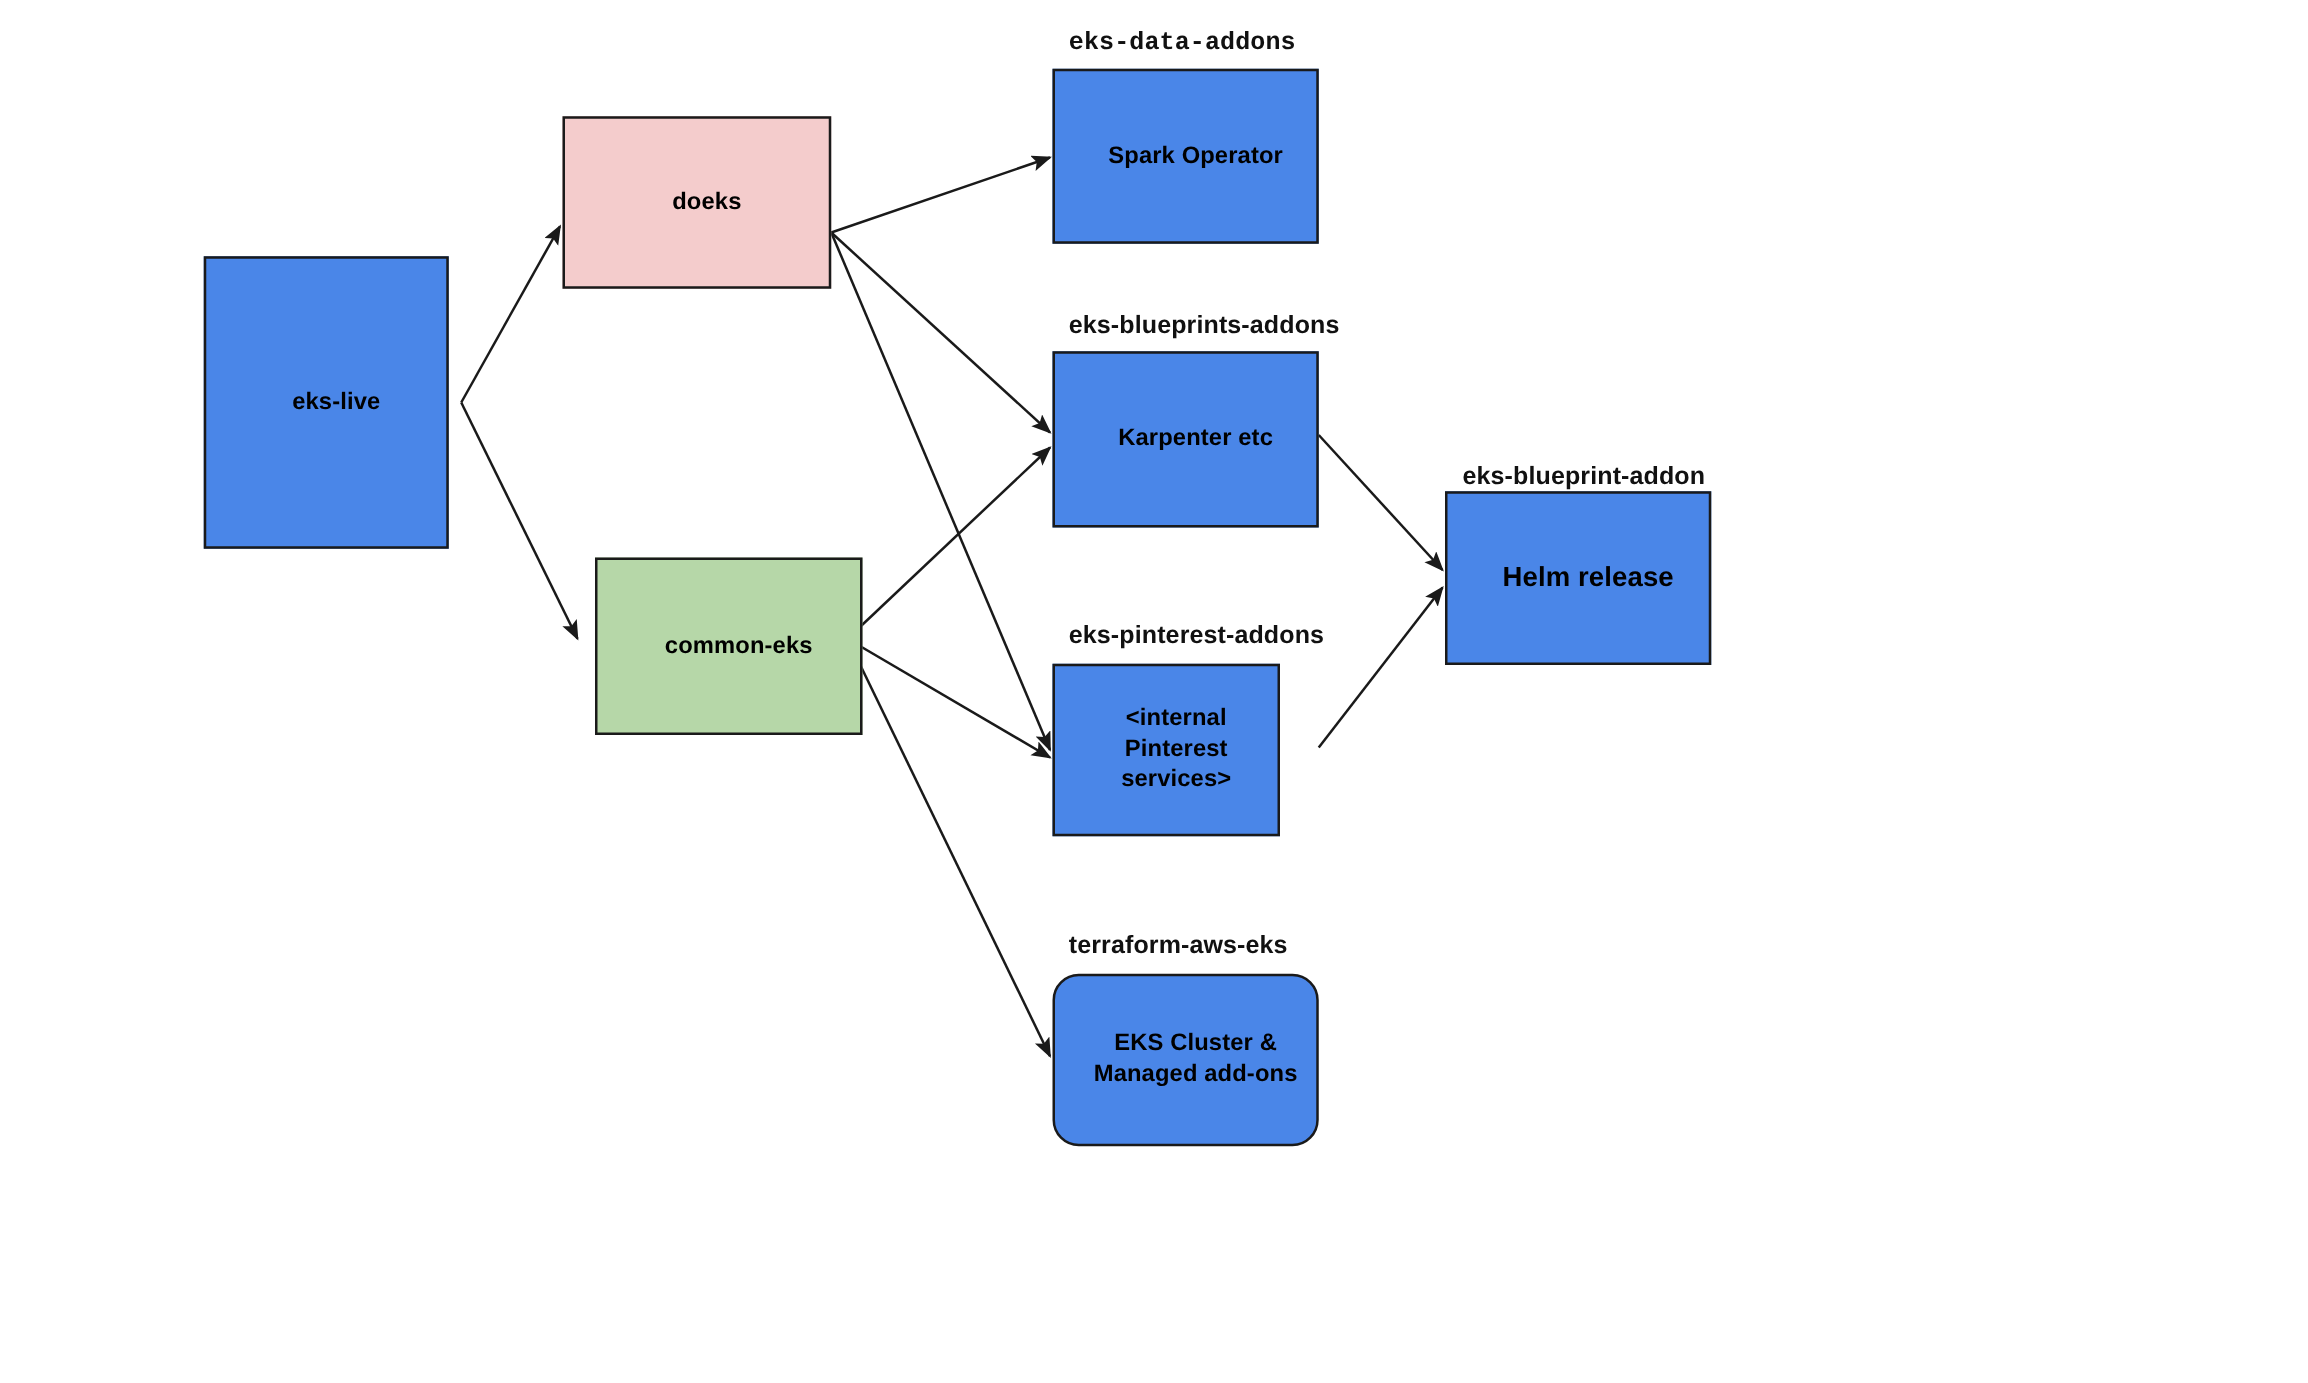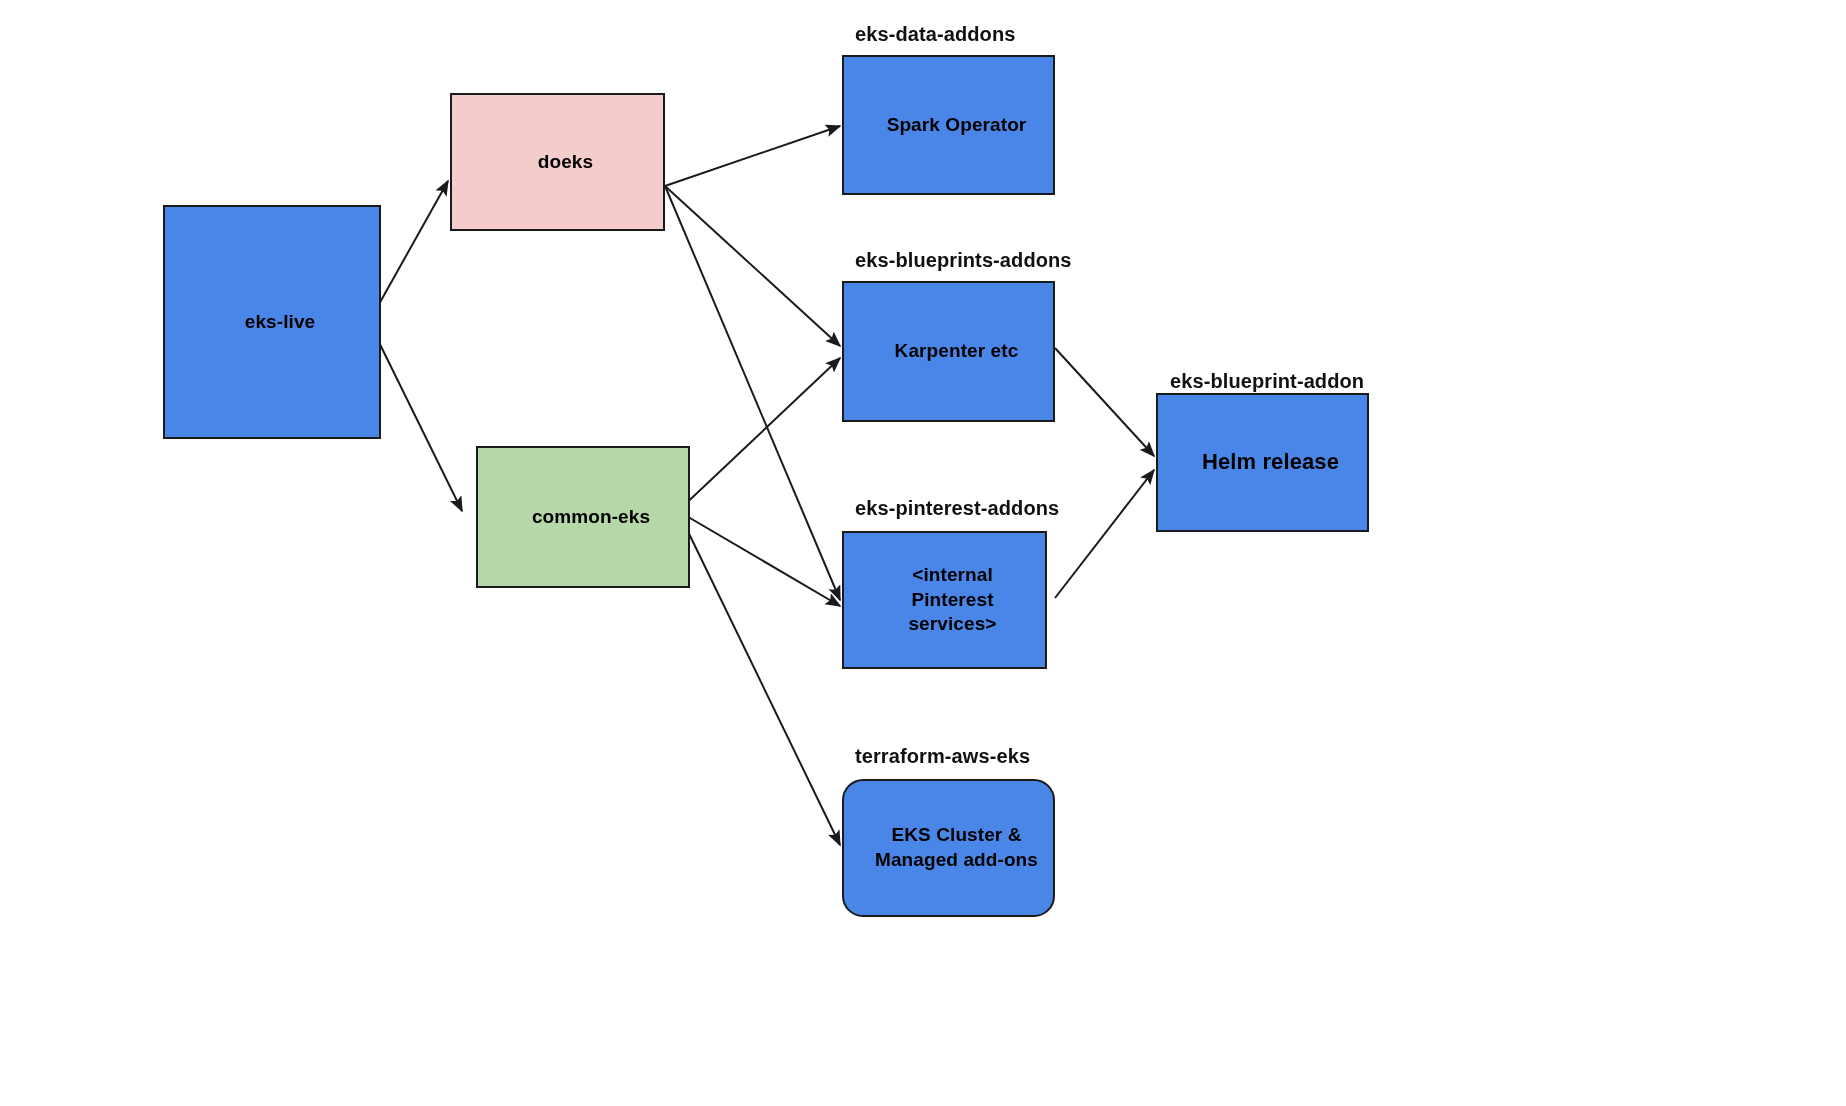--- a/index.html
+++ b/index.html
@@ -71,39 +71,39 @@
         <line x1="665" y1="186" x2="840" y2="600" stroke="#1a1a1a" stroke-width="2" marker-end="url(#arrowhead)"></line>
         <line x1="678" y1="511" x2="840" y2="358" stroke="#1a1a1a" stroke-width="2" marker-end="url(#arrowhead)"></line>
         <line x1="678" y1="511" x2="840" y2="606" stroke="#1a1a1a" stroke-width="2" marker-end="url(#arrowhead)"></line>
         <line x1="678" y1="511" x2="840" y2="845" stroke="#1a1a1a" stroke-width="2" marker-end="url(#arrowhead)"></line>
         <line x1="1055" y1="348" x2="1154" y2="456" stroke="#1a1a1a" stroke-width="2" marker-end="url(#arrowhead)"></line>
         <line x1="1055" y1="598" x2="1154" y2="470" stroke="#1a1a1a" stroke-width="2" marker-end="url(#arrowhead)"></line>
       </g>
   </svg>
 
   <div id="nodes-layer">
-      <div class="node" style="left: 163px; top: 205px; width: 218px; height: 234px; background: rgb(74, 134, 232); font-size: 19px;">
+      <div class="node" style="left: 163px; top: 205px; width: 196px; height: 234px; background: rgb(74, 134, 232); font-size: 19px;">
         <span class="node-label-text">eks-live</span>
       </div>
       <div class="node" style="left: 450px; top: 93px; width: 215px; height: 138px; background: rgb(244, 204, 204); font-size: 19px;">
         <span class="node-label-text">doeks</span>
       </div>
       <div class="node" style="left: 476px; top: 446px; width: 214px; height: 142px; background: rgb(182, 215, 168); font-size: 19px;">
         <span class="node-label-text">common-eks</span>
       </div>
-      <div class="group-label" style="left: 855px; top: 23px; font-size: 20px;">eks-data-addons</div>
+      <div class="group-label" style="left: 855px; top: 23px; font-size: 20px; font-family: Liberation Mono, monospace;">eks-data-addons</div>
       <div class="node" style="left: 842px; top: 55px; width: 213px; height: 140px; background: rgb(74, 134, 232); font-size: 19px;">
         <span class="node-label-text">Spark Operator</span>
       </div>
       <div class="group-label" style="left: 855px; top: 249px; font-size: 20px;">eks-blueprints-addons</div>
       <div class="node" style="left: 842px; top: 281px; width: 213px; height: 141px; background: rgb(74, 134, 232); font-size: 19px;">
         <span class="node-label-text">Karpenter etc</span>
       </div>
       <div class="group-label" style="left: 855px; top: 497px; font-size: 20px;">eks-pinterest-addons</div>
-      <div class="node" style="left: 842px; top: 531px; width: 205px; height: 138px; background: rgb(74, 134, 232); font-size: 19px;">
+      <div class="node" style="left: 842px; top: 531px; width: 182px; height: 138px; background: rgb(74, 134, 232); font-size: 19px;">
         <span class="node-label-text">&lt;internal
 Pinterest
 services&gt;</span>
       </div>
       <div class="group-label" style="left: 855px; top: 745px; font-size: 20px;">terraform-aws-eks</div>
       <div class="node" style="left: 842px; top: 779px; width: 213px; height: 138px; background: rgb(74, 134, 232); font-size: 19px; border-radius: 21px;">
         <span class="node-label-text">EKS Cluster &amp;
 Managed add-ons</span>
       </div>
       <div class="group-label" style="left: 1170px; top: 360px; font-size: 20px; margin-top: 10px;">eks-blueprint-addon</div>

